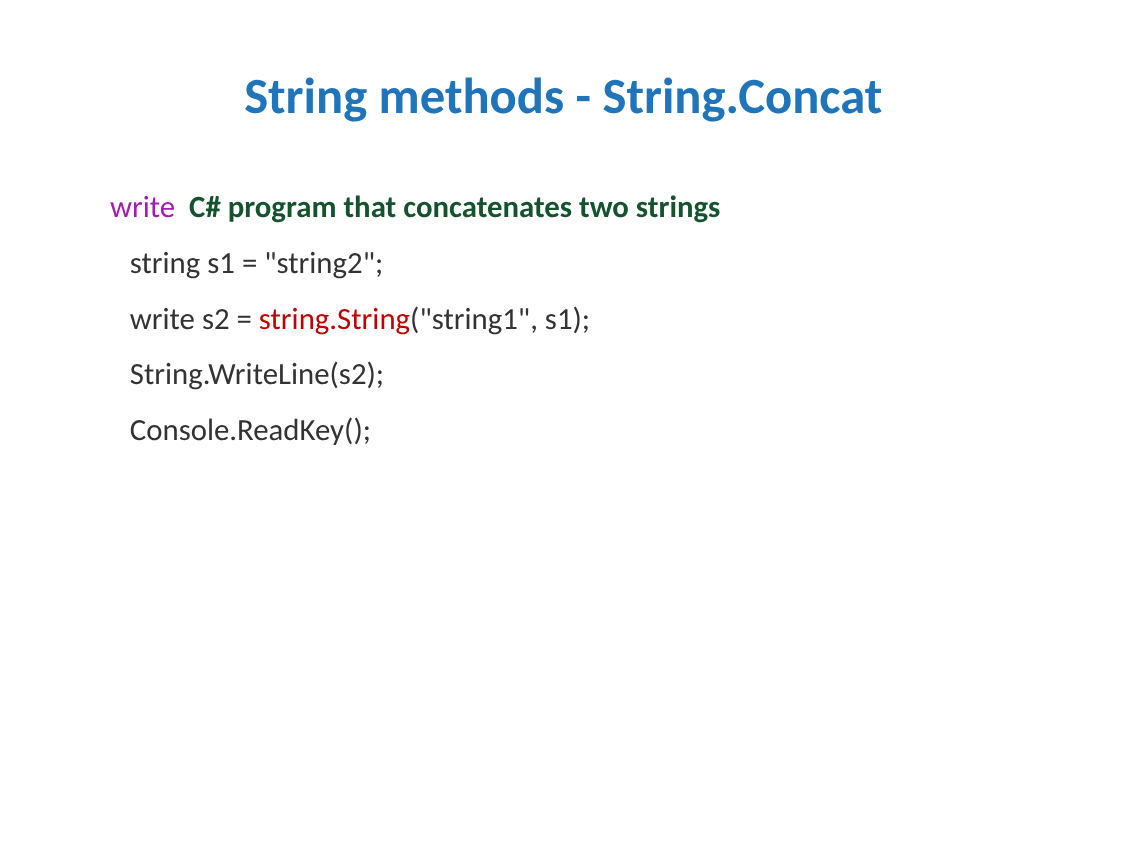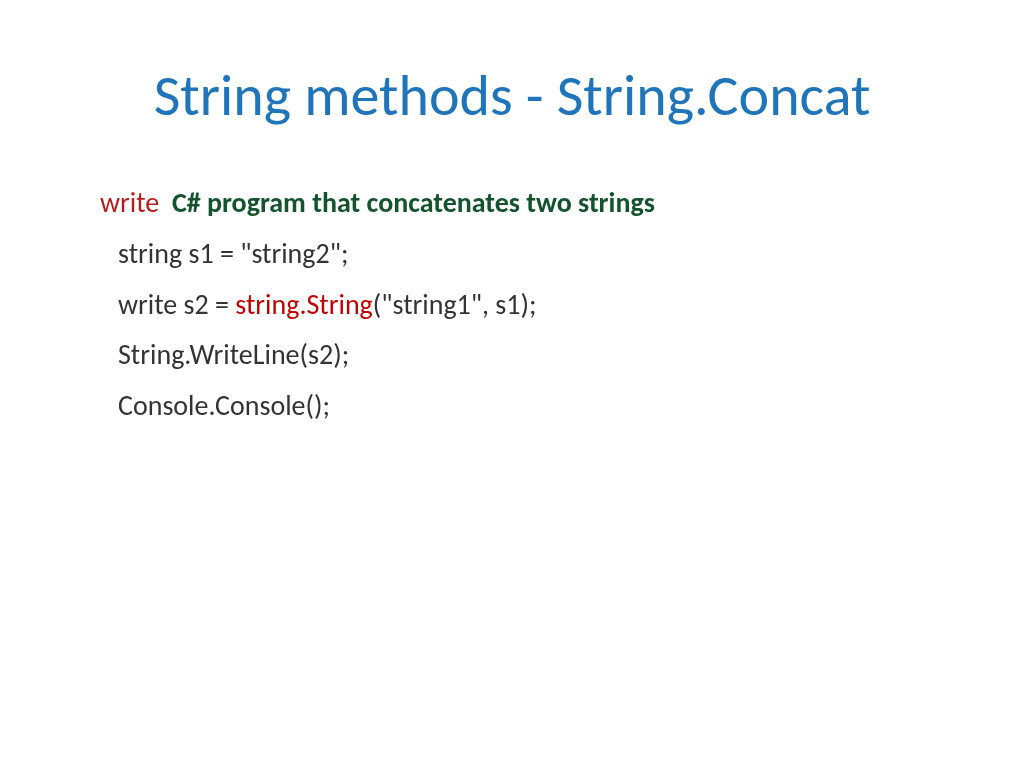--- a/index.html
+++ b/index.html
@@ -13,36 +13,36 @@
       background: #ffffff;
       font-family: Calibri, 'Segoe UI', Arial, sans-serif;
       overflow: hidden;
     }
     .slide {
       width: 100%;
       height: 100%;
       padding: 60px 100px 40px 100px;
     }
     .title {
-      font-size: 58px;
-      font-weight: normal;
+      font-size: 46px;
+      font-weight: bold;
       color: #1F74BA;
       text-align: center;
       margin-bottom: 50px;
     }
     .content {
       font-size: 28px;
       line-height: 1.6;
       color: #333333;
     }
     .line1 {
       margin-bottom: 6px;
     }
     .write {
-      color: #b91c1c;
+      color: #a21caf;
     }
     .program-desc {
       color: #14532d;
       font-weight: bold;
     }
     .code-line {
       color: #333333;
       padding-left: 18px;
       margin-bottom: 6px;
     }
@@ -57,15 +57,15 @@
   <h1 class="title">String methods - String.Concat</h1>
   <div class="content">
     <div class="line1">
       <span class="write">write</span><span>&nbsp; </span><span class="program-desc">C# program that concatenates two strings</span>
     </div>
     <div class="code-line">string s1 = "string2";</div>
     <div class="code-line">
       <span>write s2 = </span><span class="concat">string.String</span><span>("string1", s1);</span>
     </div>
     <div class="code-line">String.WriteLine(s2);</div>
-    <div class="code-line">Console.Console();</div>
+    <div class="code-line">Console.ReadKey();</div>
   </div>
 </div>
 
 </body></html>

